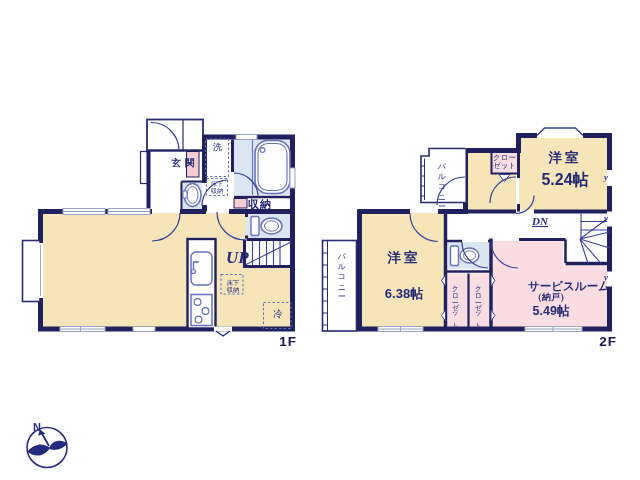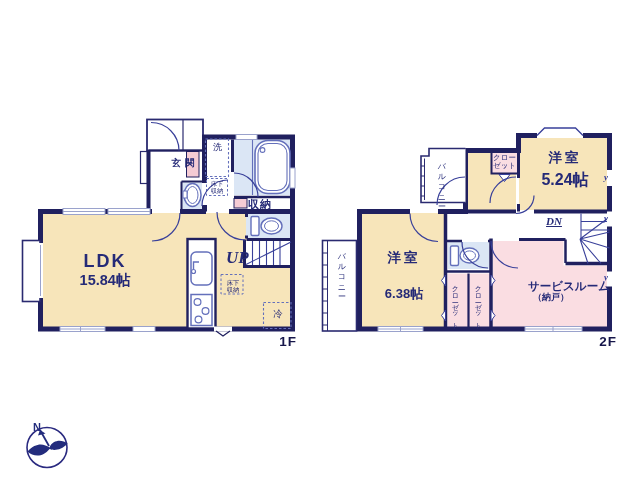--- a/index.html
+++ b/index.html
@@ -195,39 +195,38 @@
     <path d="M 27.5,451.5 C 36,442 44,443.5 49.5,447.5 C 53,439.5 62,439.5 67.5,443.5 C 61,451 53,450.5 49.5,449 C 42.5,458 33,456.5 27.5,451.5 Z" fill="#232c7d"></path>
     <path d="M 49,446 L 40,430" stroke="#232c7d" stroke-width="1.8" fill="none"></path>
     <path d="M 40,430 L 45.5,433.5 L 38,435.5 Z" fill="#232c7d"></path>
   </g>
 </svg>
 
 <span class="lbl b" style="left:150px;top:158px;width:42px;font-size:9.5px;letter-spacing:4px;padding-left:14px;">玄関</span>
 <span class="lbl" style="left:206px;top:142px;width:23px;font-size:9px;">洗</span>
 <span class="lbl" style="left:210px;top:180px;width:14px;font-size:6.3px;">床下収納</span>
 <span class="lbl b" style="left:248px;top:197.5px;width:24px;font-size:11px;letter-spacing:1px;">収納</span>
-<span class="lbl b" style="left:65px;top:251px;width:80px;font-size:18px;letter-spacing:2px;">LDK</span>
-<span class="lbl b" style="left:60px;top:271.5px;width:90px;font-size:14.5px;">15.84帖</span>
 <span class="lbl serifit" style="left:226px;top:248px;width:20px;font-size:17px;">UP</span>
 <span class="lbl" style="left:226px;top:279px;width:14px;font-size:6.3px;">床下収納</span>
 <span class="lbl" style="left:266px;top:309px;width:24px;font-size:9.5px;">冷</span>
 <span class="lbl floorlbl" style="left:273px;top:334px;width:24px;">1F</span>
 
 <span class="lbl vert" style="left:436px;top:156px;height:48px;font-size:8px;">バルコニー</span>
 <span class="lbl" style="left:492px;top:153.5px;width:25px;font-size:7.5px;">クローゼット</span>
 <span class="lbl b" style="left:530px;top:150px;width:70px;font-size:13.5px;letter-spacing:3px;">洋室</span>
 <span class="lbl b" style="left:528px;top:171px;width:74px;font-size:16px;">5.24帖</span>
-<span class="lbl serifit" style="left:543px;top:215px;width:22px;font-size:11px;text-decoration:underline;">DN</span>
+<span class="lbl serifit" style="left:529px;top:215px;width:22px;font-size:11px;text-decoration:underline;">DN</span>
 <span class="lbl b" style="left:370px;top:250px;width:68px;font-size:13.5px;letter-spacing:3px;">洋室</span>
 <span class="lbl b" style="left:368px;top:287px;width:72px;font-size:13px;">6.38帖</span>
 <span class="lbl vert" style="left:336px;top:245px;height:50px;font-size:8px;">バルコニー</span>
 <span class="lbl vert" style="left:451px;top:277px;height:52px;font-size:7px;letter-spacing:1px;">クローゼット</span>
 <span class="lbl vert" style="left:474px;top:277px;height:52px;font-size:7px;letter-spacing:1px;">クローゼット</span>
 <span class="lbl b" style="left:505px;top:279.5px;width:92px;font-size:11.5px;margin-left:18px;">サービスルーム</span>
 <span class="lbl b" style="left:505px;top:292px;width:92px;font-size:9px;">（納戸）</span>
+<span class="lbl b" style="left:505px;top:303.5px;width:92px;font-size:12.5px;">5.49帖</span>
 <span class="lbl floorlbl" style="left:591px;top:334px;width:26px;">2F</span>
 <span class="lbl ysym serifit" style="left:604px;top:172px;">y</span>
 <span class="lbl ysym serifit" style="left:604px;top:212.5px;">y</span>
 <span class="lbl ysym serifit" style="left:604px;top:272px;">y</span>
 
 <span class="lbl b" style="left:30px;top:421px;width:14px;font-size:11px;color:#232c7d;">N</span>
 
 
 </div>
 

